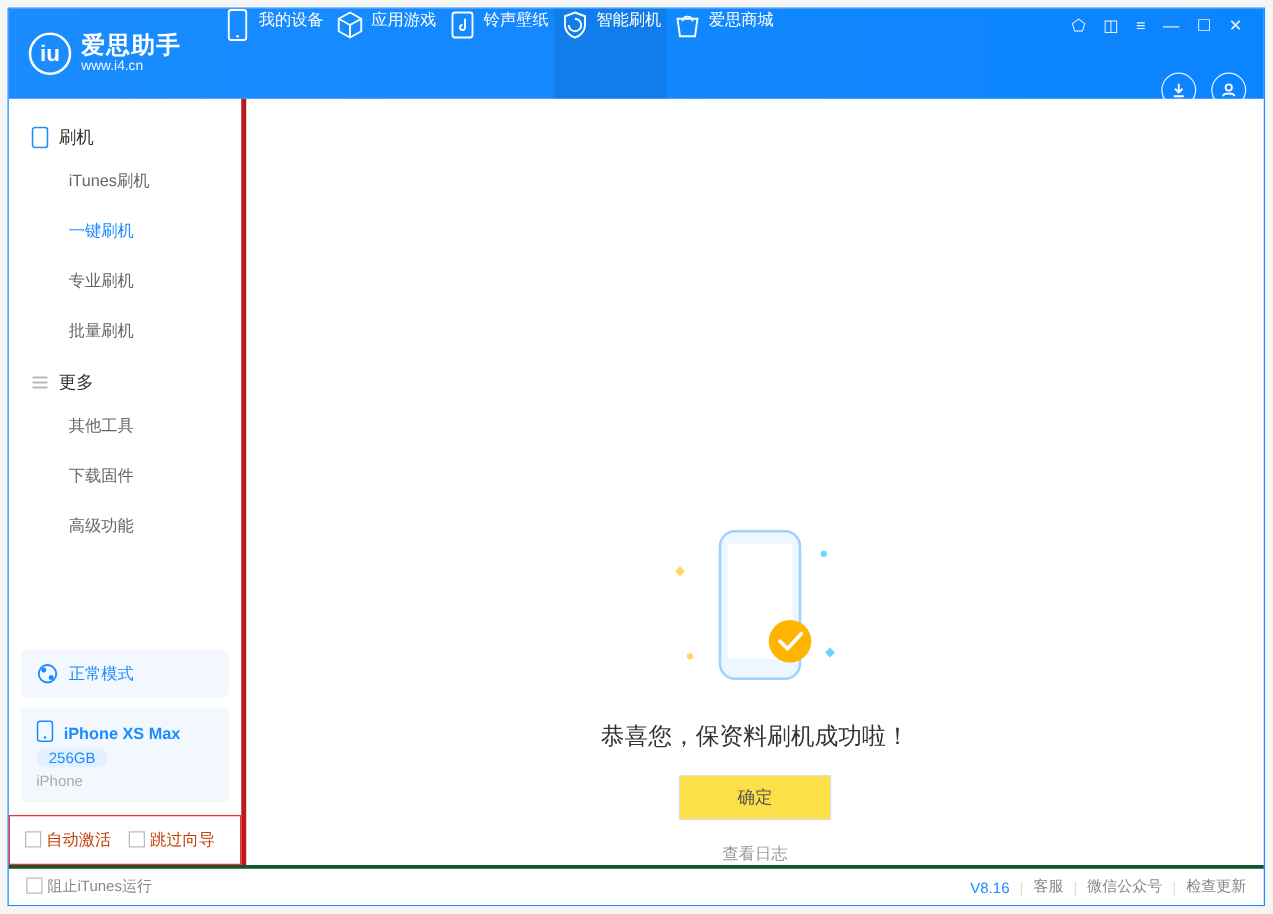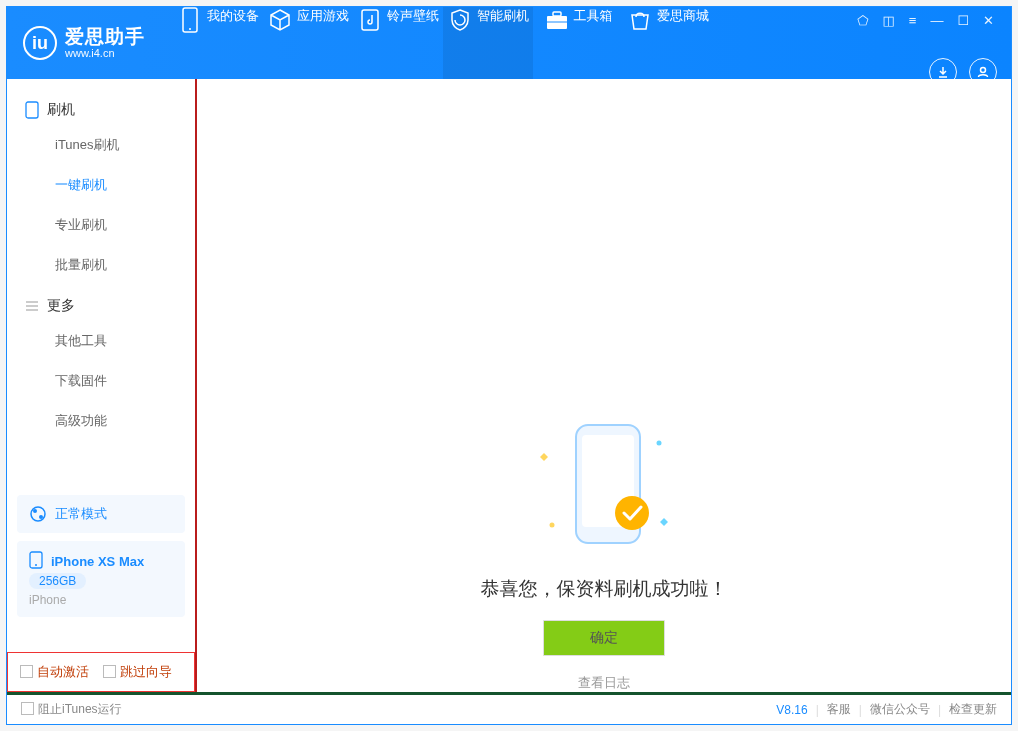--- a/index.html
+++ b/index.html
@@ -13,36 +13,36 @@
 .logo-url { font-size: 11px; opacity: 0.95; }
 .nav { display: flex; align-items: stretch; height: 100%; }
 .nav-item { width: 90px; display: flex; align-items: flex-start; justify-content: center; gap: 4px; cursor: pointer; font-size: 13px; }
 .nav-item.active { background: rgba(0,0,0,0.08); }
 .nav-icon { width: 26px; height: 26px; display:flex; align-items:center; justify-content:center; }
 .win-ctrl { display: flex; align-items: center; gap: 8px; font-size: 13px; opacity: 0.9; margin-bottom: 30px; }
 .win-ctrl span { cursor: pointer; padding: 0 3px; }
 .big-icons { display: flex; align-items: center; gap: 12px; }
 .circle-btn { width: 28px; height: 28px; border: 1.8px solid rgba(255,255,255,0.9); border-radius: 50%; display:flex; align-items:center; justify-content:center; cursor:pointer; }
 .body { flex: 1; display: flex; min-height: 0; }
-.sidebar { width: 190px; border-right: 2px solid #b91c1c; display: flex; flex-direction: column; font-size: 13px; color: #555; gap: 25px; }
+.sidebar { width: 190px; border-right: 4px solid #b91c1c; display: flex; flex-direction: column; font-size: 13px; color: #555; }
 .sb-scroll { flex: 1; overflow: auto; padding-top: 10px; }
 .sb-section { padding: 12px 18px 6px; display: flex; align-items: center; gap: 8px; color: #333; font-size: 14px; }
 .sb-item { padding: 11px 18px 11px 48px; cursor: pointer; color: #666; font-size: 13px; }
 .sb-item.active { color: #1a8cff; }
 .sb-bottom { padding: 10px; display:flex; flex-direction:column; gap:8px; }
 .mode-card, .device-card { background: #f3f8fe; border-radius: 4px; padding: 10px 12px; color: #1a8cff; font-size: 13px; display:flex; flex-direction:column; gap:4px;}
 .mode-card { flex-direction: row; align-items:center; gap:8px; }
 .device-storage { display:inline-block; background: #e3f0ff; color:#1a8cff; border-radius:10px; padding:1px 10px; font-size:12px; width:fit-content;}
 .device-sub { font-size: 12px; color: #aaa; }
 .red-box { border: 1.5px solid #e33; padding: 10px 12px; display:flex; align-items:center; gap: 14px; font-size: 13px; color:#c2410c; }
 .chk { width: 13px; height: 13px; border: 1px solid #bbb; display: inline-block; margin-right: 4px; vertical-align: -2px;}
 .main { flex: 1; display: flex; flex-direction: column; align-items: center; justify-content: flex-end; gap: 18px; }
 .phone-illust { width: 100px; height: 140px; position: relative; }
 .success-title { font-size: 19px; color: #333; font-weight: 500; }
-.ok-btn { border: 1px solid #ddd; padding: 8px 46px; font-size: 14px; color:#555; background:#84cc16; cursor:pointer; border-radius:1px;}
+.ok-btn { border: 1px solid #ddd; padding: 8px 46px; font-size: 14px; color:#555; background:#fde047; cursor:pointer; border-radius:1px;}
 .log-link { font-size: 13px; color: #999; cursor: pointer; text-decoration: underline; text-decoration-color: transparent; }
 .statusbar { height: 32px; border-top: 3px solid #14532d; display: flex; align-items: center; padding: 0 14px; font-size: 12px; color: #888; gap: 18px; }
 .statusbar .right { margin-left: auto; display: flex; align-items: center; gap: 8px; }
 .statusbar .ver { color: #1a8cff; }
 .divider { color: #ddd; }
 .titlebar-stack { margin-left:auto; display:flex; flex-direction:column; align-items: flex-end; justify-content:space-between; height:100%; padding:6px 2px;}
 </style>
 </head>
 <body>
 
@@ -83,30 +83,20 @@
           <span>铃声壁纸</span>
         </div>
       <div class="nav-item active">
           <div class="nav-icon">
             <svg width="26" height="26" viewBox="0 0 26 26">
               <path d="M13 3 L21 6 L21 13 C21 18 17 22 13 23 C9 22 5 18 5 13 L5 6 Z" fill="none" stroke="#fff" stroke-width="1.5"></path>
               <path d="M13 8 A5 5 0 1 1 8 13" fill="none" stroke="#fff" stroke-width="1.5"></path>
             </svg>
           </div>
           <span>智能刷机</span>
-        </div>
-      <div class="nav-item">
-          <div class="nav-icon">
-            <svg width="26" height="22" viewBox="0 0 26 22">
-              <rect x="3" y="7" width="20" height="13" rx="1" fill="#fff"></rect>
-              <rect x="9" y="3" width="8" height="4" rx="1" fill="none" stroke="#fff" stroke-width="1.5"></rect>
-              <line x1="3" y1="13" x2="23" y2="13" stroke="#1a8cff" stroke-width="1"></line>
-            </svg>
-          </div>
-          <span>工具箱</span>
         </div>
       <div class="nav-item">
           <div class="nav-icon">
             <svg width="26" height="24" viewBox="0 0 26 24">
               <path d="M5 7 L21 7 L19 21 L7 21 Z" fill="none" stroke="#fff" stroke-width="1.5"></path>
               <path d="M9 9 C9 4 17 4 17 9" fill="none" stroke="#fff" stroke-width="1.5"></path>
             </svg>
           </div>
           <span>爱思商城</span>
         </div>

